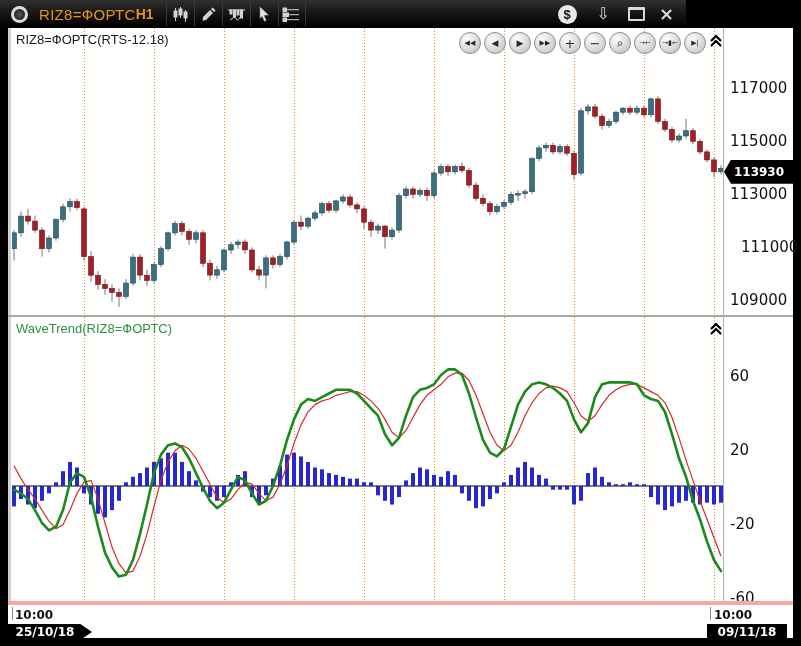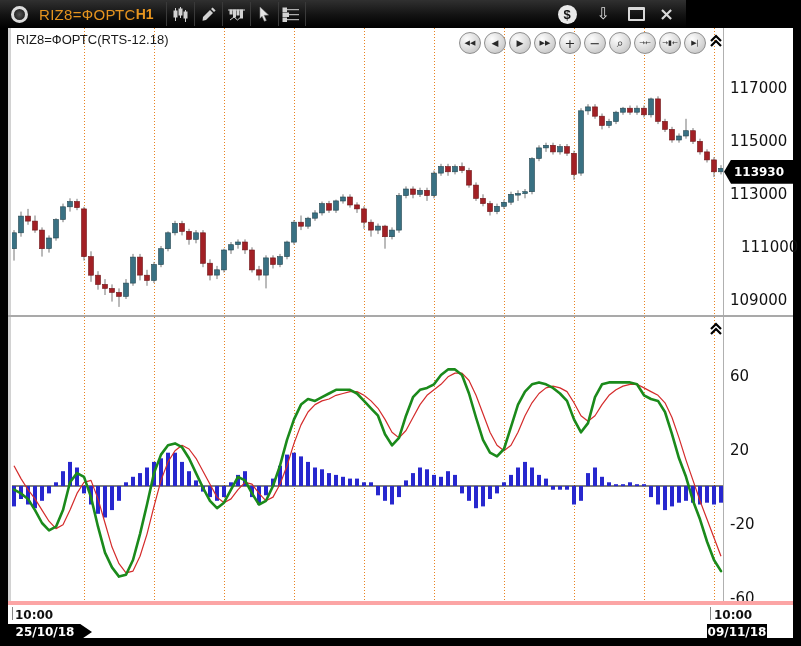--- a/index.html
+++ b/index.html
@@ -475,37 +475,38 @@
             <rect x="672" y="169.0" width="4" height="14.8" fill="#2727CE"></rect>
             <rect x="679" y="169.0" width="4" height="16.7" fill="#2727CE"></rect>
             <rect x="686" y="169.0" width="4" height="18.5" fill="#2727CE"></rect>
             <rect x="693" y="169.0" width="4" height="16.7" fill="#2727CE"></rect>
             <rect x="700" y="169.0" width="4" height="18.5" fill="#2727CE"></rect>
             <rect x="707" y="169.0" width="4" height="16.7" fill="#2727CE"></rect>
             <polyline points="2,148.7 9,161.6 16,172.7 23,181.9 30,193.1 37,204.2 44,211.6 51,207.8 58,193.1 65,176.4 72,165.3 79,163.4 86,181.9 93,206.0 100,230.1 107,246.7 114,255.9 121,254.1 128,239.3 135,217.1 142,189.3 149,163.4 156,144.9 163,133.8 170,128.3 177,132.0 184,141.3 191,154.2 198,167.2 205,180.1 212,185.7 219,181.9 226,172.7 233,165.3 240,167.2 247,176.4 254,183.8 261,180.1 268,167.2 275,148.7 282,126.4 289,107.9 296,95.0 303,87.6 310,83.9 317,82.0 324,78.3 331,76.5 338,74.6 345,74.6 352,78.3 359,83.9 366,91.3 373,102.4 380,115.3 387,120.9 394,113.5 401,100.5 408,87.6 415,78.3 422,72.8 429,67.3 436,59.8 443,56.1 450,56.1 457,63.5 464,78.3 471,96.8 478,115.3 485,128.3 492,133.8 499,128.3 506,115.3 513,98.7 520,85.8 527,76.5 534,70.9 541,69.1 548,70.9 555,74.6 562,85.8 569,98.7 576,104.3 583,98.7 590,87.6 597,78.3 604,72.8 611,69.1 618,67.3 625,67.3 632,70.9 639,74.6 646,78.3 653,85.8 660,100.5 667,120.9 674,143.1 681,163.4 688,183.8 695,202.3 702,220.8 709,239.3" fill="none" stroke="#D42B2B" stroke-width="1.2" stroke-linejoin="round"></polyline>
             <polyline points="2,172.7 9,176.4 16,181.9 23,193.1 30,206.0 37,213.4 44,209.7 51,193.1 58,165.3 65,156.1 72,159.8 79,180.1 86,209.7 93,235.6 100,250.4 107,259.6 114,257.8 121,243.0 128,217.1 135,187.5 142,156.1 149,137.6 156,128.3 163,126.4 170,130.2 177,141.3 184,156.1 191,170.8 198,183.8 205,191.2 212,185.7 219,172.7 226,159.8 233,163.4 240,176.4 247,187.5 254,183.8 261,169.0 268,148.7 275,122.8 282,102.4 289,87.6 296,82.0 303,83.9 310,80.2 317,76.5 324,72.8 331,72.8 338,72.8 345,76.5 352,83.9 359,91.3 366,98.7 373,117.2 380,128.3 387,120.9 394,98.7 401,80.2 408,72.8 415,70.9 422,67.3 429,58.0 436,52.4 443,52.4 450,58.0 457,76.5 464,100.5 471,122.8 478,135.7 485,139.4 492,132.0 499,109.8 506,87.6 513,74.6 520,67.3 527,65.4 534,67.3 541,70.9 548,76.5 555,83.9 562,102.4 569,115.3 576,106.1 583,80.2 590,67.3 597,65.4 604,65.4 611,65.4 618,65.4 625,67.3 632,78.3 639,82.0 646,83.9 653,95.0 660,117.2 667,141.3 674,159.8 681,183.8 688,202.3 695,224.5 702,243.0 709,254.1" fill="none" stroke="#1B8A1B" stroke-width="2.6" stroke-linejoin="round" stroke-linecap="round"></polyline>
           </svg></div>
       <div class="edge-strip"></div>
+      <div class="panel-label">WaveTrend(RIZ8=ФОРТС)</div>
       <button class="collapse">
         <svg width="16" height="16" viewBox="0 0 16 16">
             <path d="M3 8 L8 3 L13 8" fill="none" stroke="#000" stroke-width="2.2"></path>
             <path d="M3 13 L8 8 L13 13" fill="none" stroke="#000" stroke-width="2.2"></path>
           </svg>
       </button>
       <div class="yaxis" id="wtAxis">
           <div class="ylabel" style="top: 50px;">60</div>
           <div class="ylabel" style="top: 124px;">20</div>
           <div class="ylabel" style="top: 198px;">-20</div>
           <div class="ylabel" style="top: 272px;">-60</div>
         </div>
     </div>
 
     <div class="time-axis">
       <div class="ta-tick" style="left:4px"></div>
       <div class="ta-time" style="left:7px">10:00</div>
       <div class="date-tag arrow" style="left:0;width:74px">25/10/18</div>
       <div class="ta-tick" style="left:702px"></div>
       <div class="ta-time" style="left:706px">10:00</div>
-      <div class="date-tag" style="left:699px;width:60px">09/11/18</div>
+      <div class="date-tag" style="left:699px;width:80px">09/11/18</div>
     </div>
 
   </div>
 </div>
 
 </body></html>

